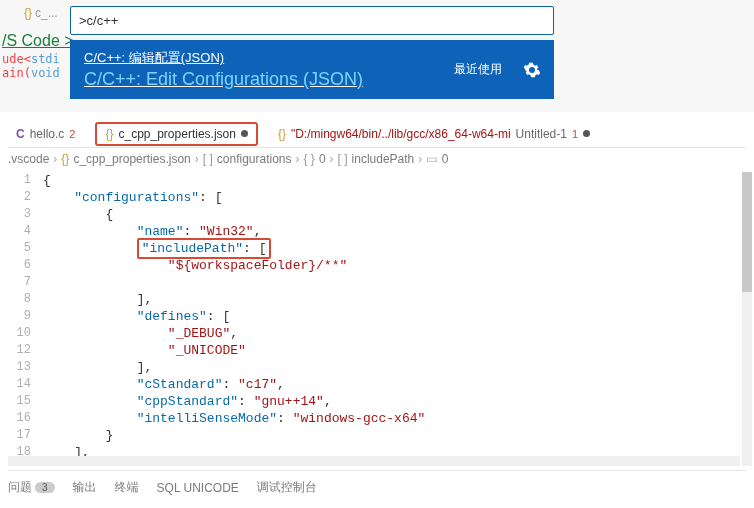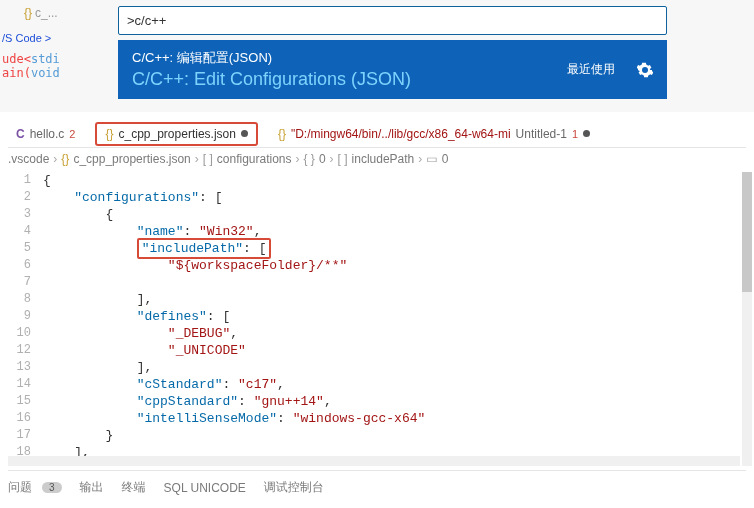--- a/index.html
+++ b/index.html
@@ -1,33 +1,33 @@
 <!DOCTYPE html>
 <html><head>
   <meta charset="utf-8">
   <style>
     * { box-sizing: border-box; margin: 0; padding: 0; }
     body { font-family: "Segoe UI", Arial, sans-serif; font-size: 13px; background: #fff; color: #333; width: 754px; height: 508px; overflow: hidden; position: relative; }
 
     .top-background { position: absolute; top: 0; left: 0; right: 0; height: 112px; background: #f7f7f7; }
 
-    .command-palette { position: absolute; top: 6px; left: 70px; width: 549px; z-index: 100; margin-left: 48px; }
+    .command-palette { position: absolute; top: 6px; left: 70px; width: 484px; z-index: 100; }
     .command-input-wrapper { border: 1px solid #0e639c; background: #fff; padding: 6px 8px; border-radius: 2px; }
     .command-input { width: 100%; border: none; outline: none; font-size: 13px; color: #333; }
 
     .command-result { margin-top: 5px; background: #0e63b8; color: #fff; display: flex; padding: 9px 14px; align-items: center; }
-    .command-result-left { flex: 1; }
+    .command-result-left { flex: 1; text-decoration: underline; }
     .command-result-title { font-size: 13px; margin-bottom: 2px; }
     .command-result-subtitle { font-size: 18px; color: #7dd3fc; }
     .command-result-right { display: flex; align-items: center; gap: 22px; font-size: 12px; color: #ffffff; }
     .gear-icon { width: 16px; height: 16px; }
     .gear-icon svg { fill: #fff; }
 
     .bg-tab { position: absolute; top: 6px; left: 24px; color: #9a9a9a; font-size: 12px; display: flex; align-items: center; gap: 3px; }
-    .bg-breadcrumb { position: absolute; top: 32px; left: 2px; color: #1d4ed8; font-size: 11px; }
+    .bg-breadcrumb { position: absolute; top: 32px; left: 2px; color: #15803d; font-size: 16px; text-decoration: underline; }
     .bg-code { position: absolute; top: 52px; left: 2px; font-family: Consolas, monospace; font-size: 12px; }
     .bg-code .t-red { color: #ef4444; }
     .bg-code .t-type { color: #569cd6; }
     .bg-code .t-kw { color: #569cd6; }
 
     .tab-bar { position: absolute; top: 120px; left: 8px; right: 8px; height: 28px; display: flex; align-items: center; gap: 12px; font-size: 12px; border-bottom: 1px solid #e5e5e5; }
     .tab-item { display: flex; align-items: center; gap: 5px; padding: 4px 8px; color: #686868; }
     .tab-item.active { color: #333; }
     .file-icon-c { color: #7b52a6; font-weight: bold; font-size: 12px; }
     .file-icon-json { color: #c8a032; font-size: 12px; }
@@ -45,21 +45,21 @@
     .code { white-space: pre; }
     .tok-brace { color: #333; }
     .tok-key { color: #066aa8; }
     .tok-str { color: #a31515; }
     .tok-var { color: #a31515; }
     .tok-colon { color: #333; }
 
     .red-box-inline { border: 2px solid #d84a38; padding: 1px 3px; border-radius: 2px; display: inline; }
 
     .panel-bar { position: absolute; bottom: 10px; left: 8px; right: 8px; height: 28px; display: flex; align-items: center; gap: 18px; font-size: 12px; color: #7a7a7a; border-top: 1px solid #e5e5e5; padding-top: 6px; }
-    .panel-tab { display: flex; align-items: center; gap: 10px; }
+    .panel-tab { display: flex; align-items: center; gap: 3px; }
     .panel-badge { background: #ccc; color: #555; border-radius: 8px; padding: 0 7px; font-size: 10px; }
 
     .scrollbar-v { position: absolute; top: 172px; right: 2px; width: 10px; bottom: 42px; background: #f0f0f0; }
     .scrollbar-thumb { position: absolute; top: 0; width: 100%; height: 120px; background: #c8c8c8; }
     .scrollbar-h { position: absolute; bottom: 42px; left: 8px; right: 14px; height: 10px; background: #f0f0f0; }
   </style>
 </head>
 <body>
 
 <div class="top-background">

